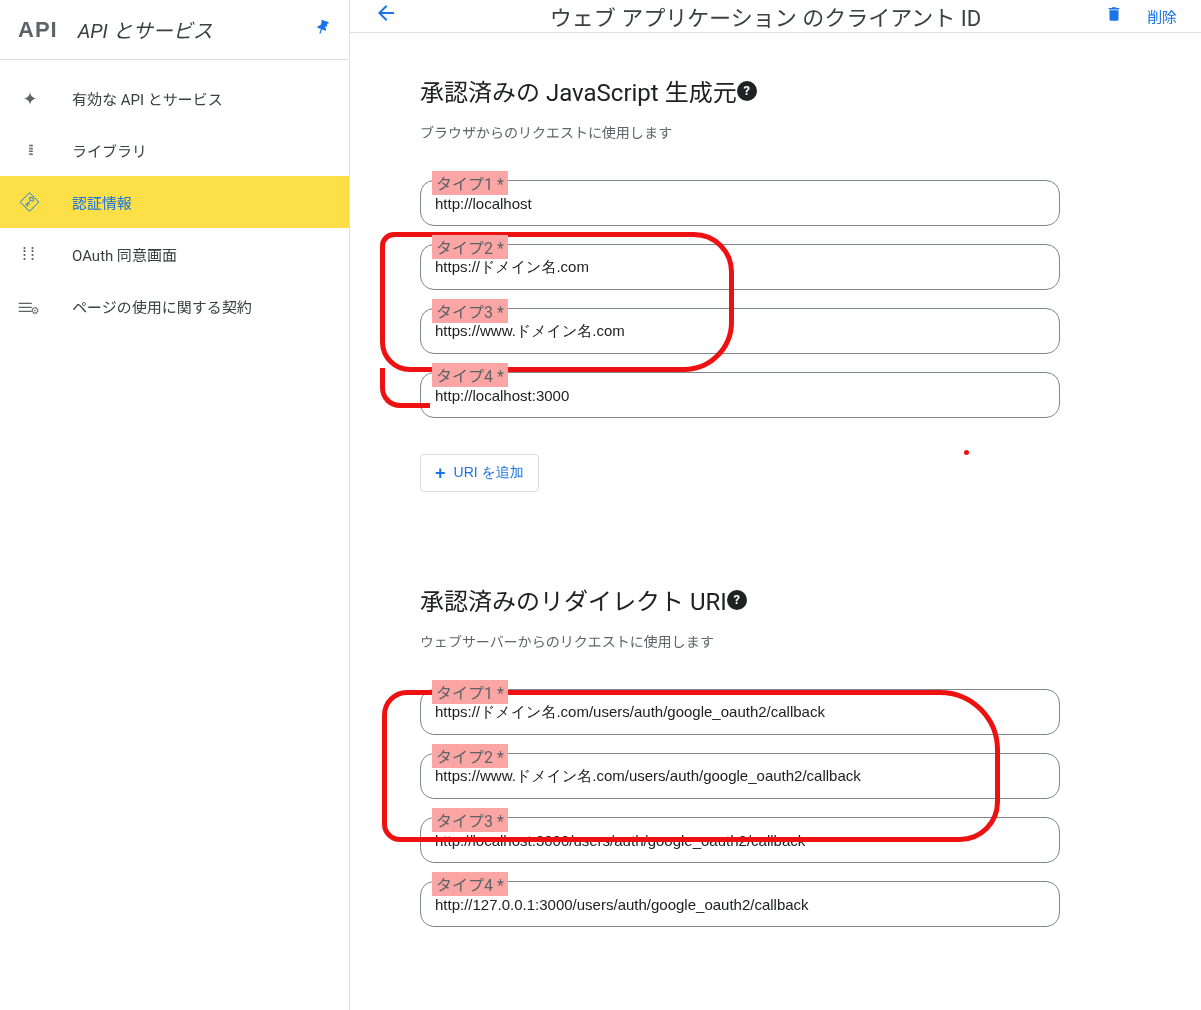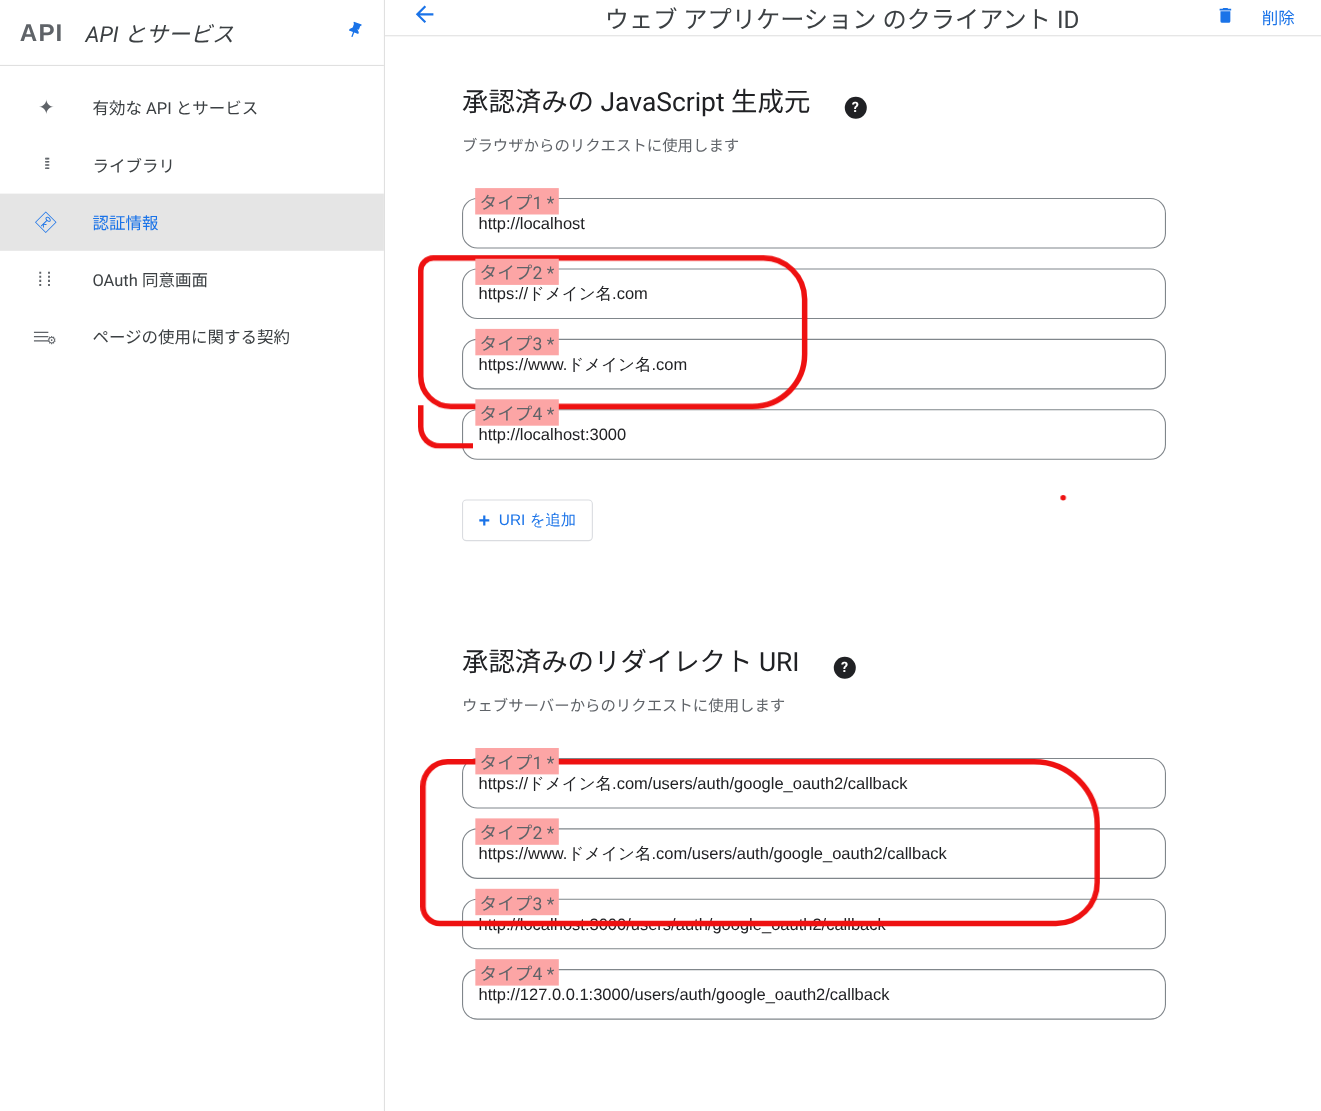--- a/index.html
+++ b/index.html
@@ -6,36 +6,36 @@
     body { font-family: Roboto, "Noto Sans JP", Arial, sans-serif; background: #fff; color: #202124; width: 1201px; height: 1010px; overflow: hidden; }
     .app { display: flex; height: 100%; }
     
     
     .sidebar { width: 350px; border-right: 1px solid #e0e0e0; display: flex; flex-direction: column; }
     .sidebar-header { display: flex; align-items: center; height: 60px; padding: 0 18px; border-bottom: 1px solid #e0e0e0; }
     .api-logo { font-family: "Helvetica", Arial, sans-serif; font-weight: 700; font-size: 22px; letter-spacing: 1px; color: #5f6368; margin-right: 20px; }
     .sidebar-title { font-size: 20px; color: #3c4043; flex: 1; font-style: italic; }
     .pin-icon { color: #1a73e8; font-size: 20px; transform: rotate(20deg); }
     .sidebar-nav { padding-top: 12px; }
-    .nav-item { display: flex; align-items: center; height: 52px; padding: 0 30px; font-size: 15px; color: #3c4043; cursor: pointer; }
-    .nav-item.active { background: #e5e5e5; color: #1a73e8; }
+    .nav-item { display: flex; align-items: center; height: 52px; padding: 0 18px; font-size: 15px; color: #3c4043; cursor: pointer; }
+    .nav-item.active { background: #fde047; color: #1a73e8; }
     .nav-item .icon { width: 24px; margin-right: 30px; display: flex; align-items: center; justify-content: center; font-size: 18px; color: #5f6368; }
     .nav-item.active .icon { color: #1a73e8; }
     
     
     .main { flex: 1; display: flex; flex-direction: column; overflow: auto; }
     .main-header { display: flex; align-items: center; height: 60px; padding: 0 24px; border-bottom: 1px solid #e0e0e0; text-align: center; }
     .back-btn { color: #1a73e8; font-size: 24px; margin-right: 28px; cursor: pointer; }
     .page-title { font-size: 22px; color: #3c4043; flex: 1; }
     .delete-btn { display: flex; align-items: center; color: #1a73e8; font-size: 15px; cursor: pointer; gap: 24px; }
     .trash-icon { font-size: 18px; }
     
     .content { padding: 40px 70px; max-width: 780px; }
     .section { margin-bottom: 90px; position: relative; }
-    .section-title-row { display: flex; align-items: flex-end; gap: 31px; margin-bottom: 14px; }
+    .section-title-row { display: flex; align-items: center; gap: 0; margin-bottom: 14px; }
     .section-title { font-size: 24px; font-weight: 400; color: #202124; }
     .help-icon { width: 20px; height: 20px; border-radius: 50%; background: #202124; color: #fff; display: flex; align-items: center; justify-content: center; font-size: 13px; font-weight: bold; }
     .section-desc { font-size: 14px; color: #5f6368; margin-bottom: 38px; }
     
     .field { position: relative; margin-bottom: 18px; }
     .field-label { position: absolute; top: -9px; left: 12px; background: #fca5a5; padding: 0 4px; font-size: 16px; color: #5f6368; z-index: 2; }
     .field-input { width: 100%; height: 46px; padding: 0 14px; border: 1px solid #80868b; border-radius: 14px; font-size: 15px; color: #202124; outline: none; }
     
     .add-uri-btn { display: inline-flex; align-items: center; gap: 8px; height: 38px; padding: 0 14px; border: 1px solid #dadce0; border-radius: 4px; color: #1a73e8; font-size: 14px; font-weight: 500; background: #fff; cursor: pointer; margin-top: 18px; }
     .plus-icon { font-size: 18px; font-weight: bold; }

